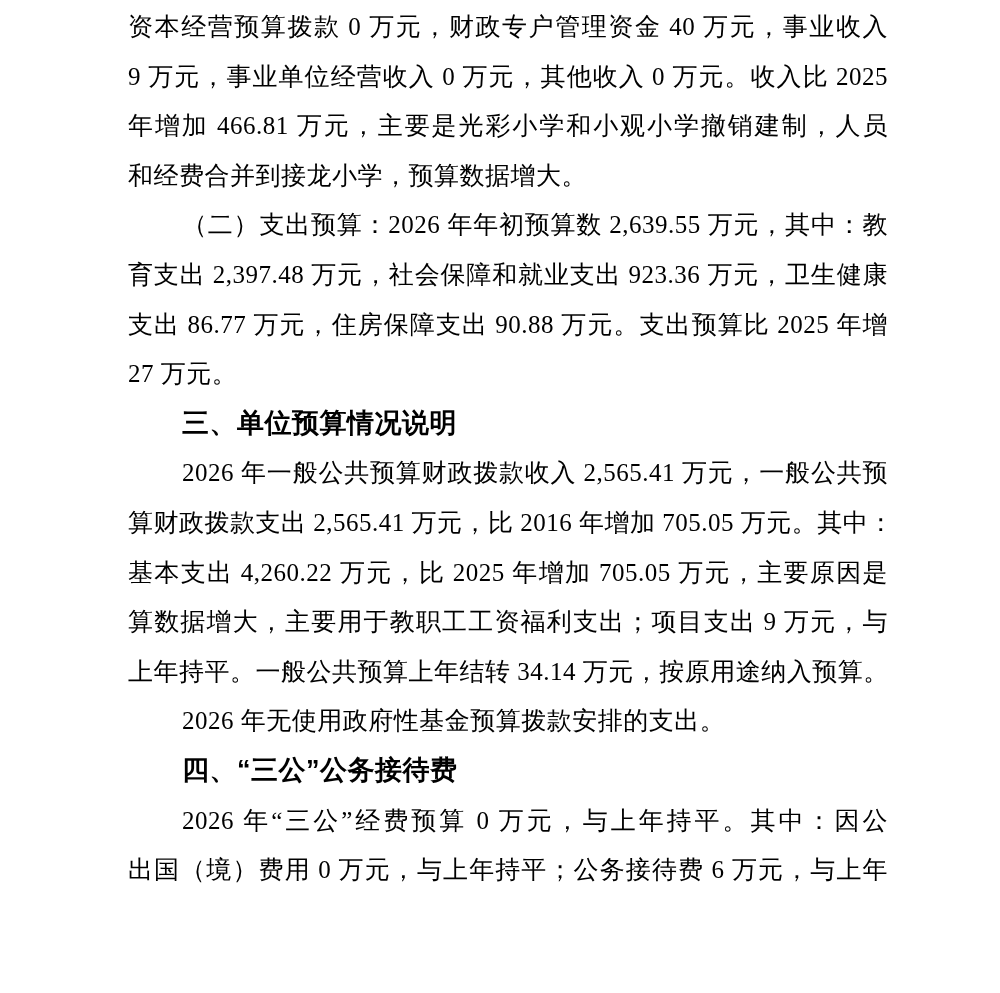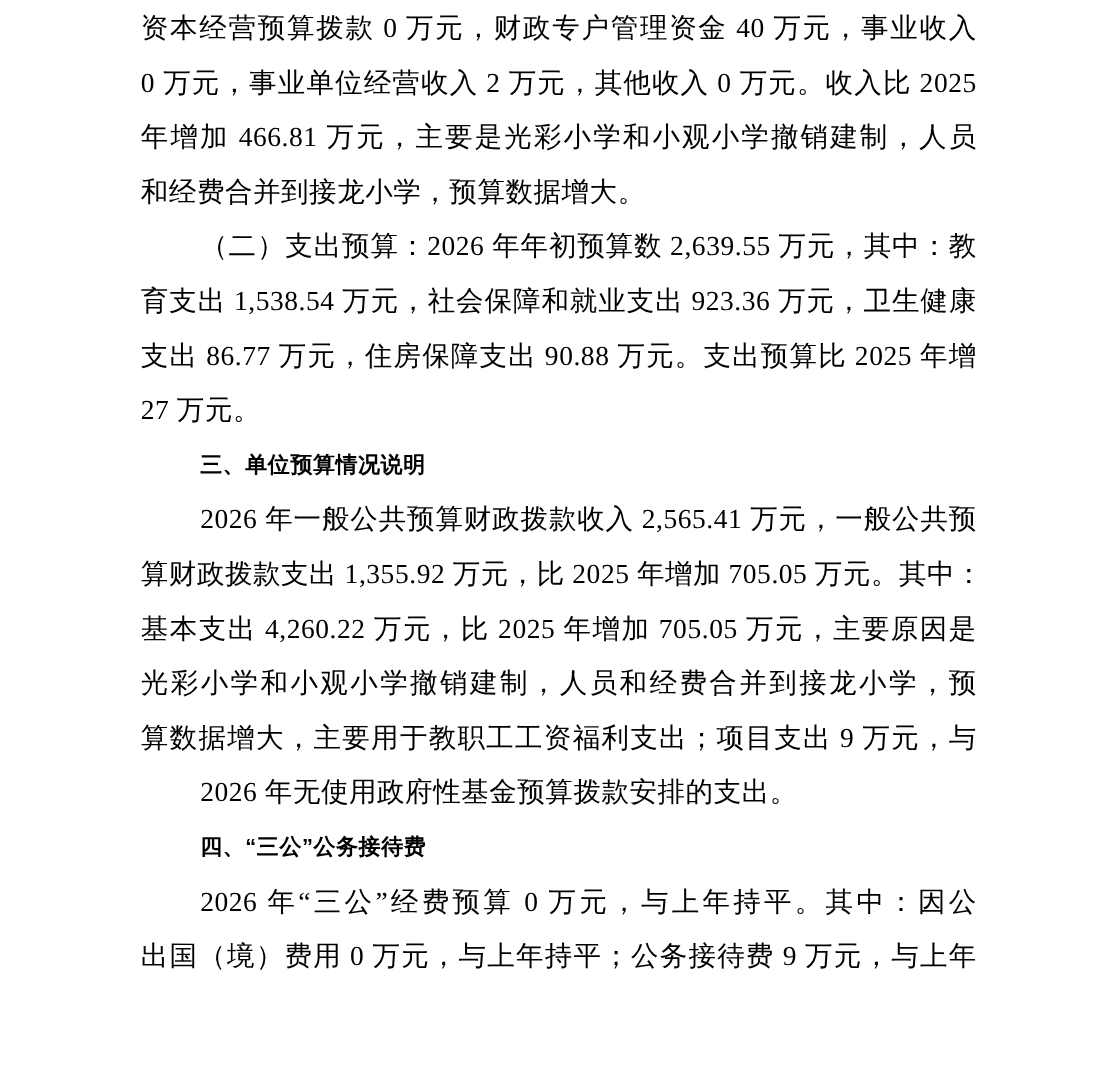--- a/index.html
+++ b/index.html
@@ -34,41 +34,41 @@
   .end {
     text-align: right;
     text-align-last: left;
   }
   .indent {
     text-indent: 54px;
   }
   .heading {
     font-family: "Liberation Sans", "DejaVu Sans", sans-serif;
     font-weight: bold;
-    font-size: 20px;
+    font-size: 27px;
     letter-spacing: 0.5px;
     text-align: left;
     text-align-last: left;
   }
 </style>
 </head>
 <body>
 
 <div class="page">
   <div class="line fill">资本经营预算拨款 0 万元，财政专户管理资金 40 万元，事业收入</div>
-  <div class="line fill">0 万元，事业单位经营收入 2 万元，其他收入 0 万元。收入比 2025</div>
+  <div class="line fill">9 万元，事业单位经营收入 0 万元，其他收入 0 万元。收入比 2025</div>
   <div class="line fill">年增加 466.81 万元，主要是光彩小学和小观小学撤销建制，人员</div>
   <div class="line end">和经费合并到接龙小学，预算数据增大。</div>
   <div class="line fill indent">（二）支出预算：2026 年年初预算数 2,639.55 万元，其中：教</div>
-  <div class="line fill">育支出 1,538.54 万元，社会保障和就业支出 923.36 万元，卫生健康</div>
+  <div class="line fill">育支出 2,397.48 万元，社会保障和就业支出 923.36 万元，卫生健康</div>
   <div class="line fill">支出 86.77 万元，住房保障支出 90.88 万元。支出预算比 2025 年增</div>
   <div class="line end">27 万元。</div>
   <div class="line heading indent">三、单位预算情况说明</div>
   <div class="line fill indent">2026 年一般公共预算财政拨款收入 2,565.41 万元，一般公共预</div>
-  <div class="line fill">算财政拨款支出 1,355.92 万元，比 2025 年增加 705.05 万元。其中：</div>
+  <div class="line fill">算财政拨款支出 2,565.41 万元，比 2016 年增加 705.05 万元。其中：</div>
   <div class="line fill">基本支出 4,260.22 万元，比 2025 年增加 705.05 万元，主要原因是</div>
-  <div class="line fill">光彩小学和小观小学撤销建制，人员和经费合并到接龙小学，预</div>
   <div class="line fill">算数据增大，主要用于教职工工资福利支出；项目支出 9 万元，与</div>
+  <div class="line fill">上年持平。一般公共预算上年结转 34.14 万元，按原用途纳入预算。</div>
   <div class="line end indent">2026 年无使用政府性基金预算拨款安排的支出。</div>
   <div class="line heading indent">四、“三公”公务接待费</div>
   <div class="line fill indent">2026 年“三公”经费预算 0 万元，与上年持平。其中：因公</div>
-  <div class="line fill">出国（境）费用 0 万元，与上年持平；公务接待费 9 万元，与上年</div>
+  <div class="line fill">出国（境）费用 0 万元，与上年持平；公务接待费 6 万元，与上年</div>
 </div>
 
 </body></html>

